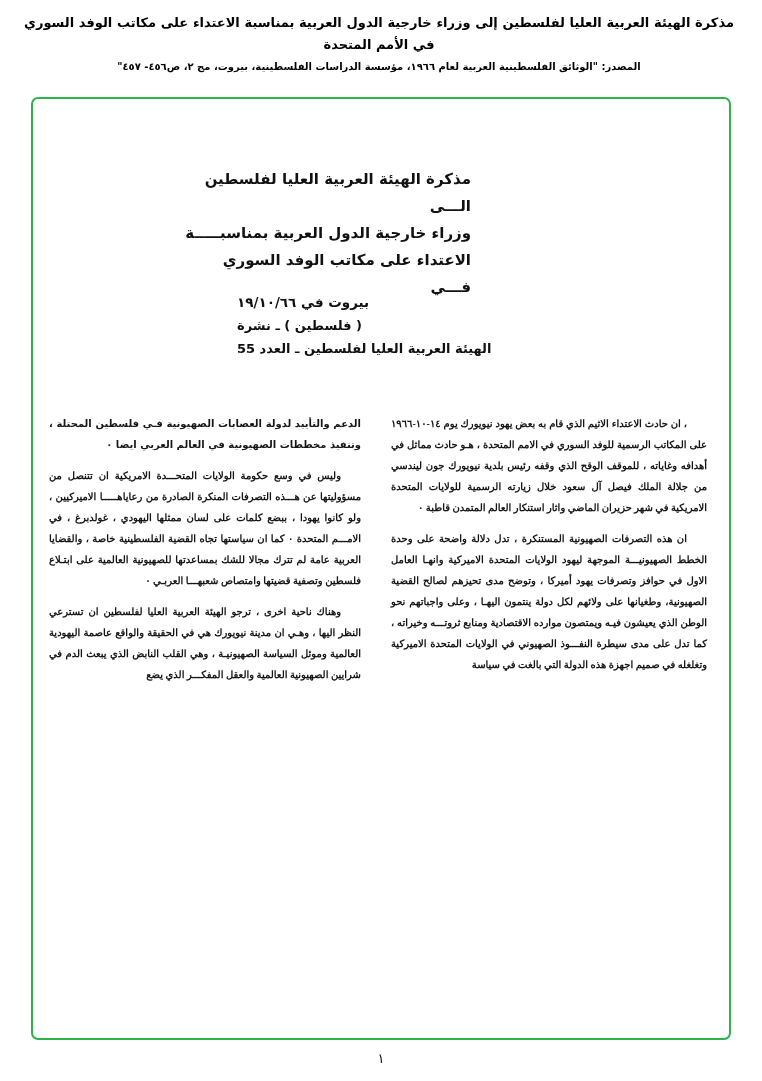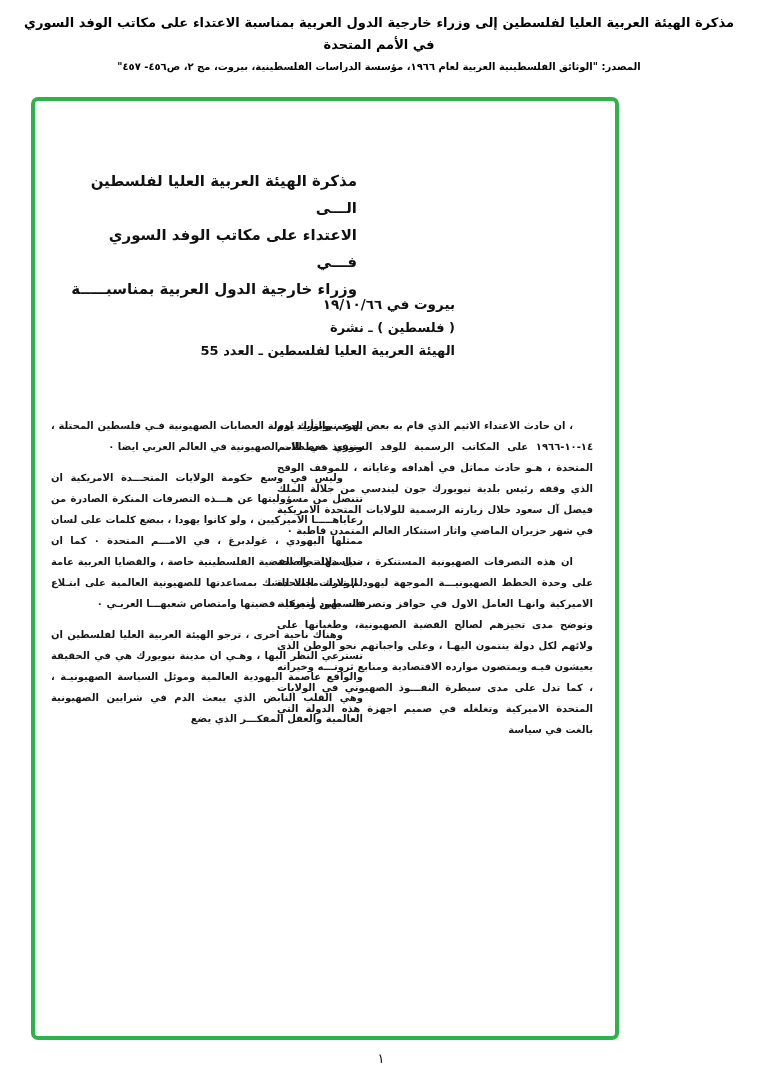--- a/index.html
+++ b/index.html
@@ -32,61 +32,61 @@
   .header-source {
     margin-top: 5px;
     font-size: 10px;
     font-weight: bold;
     color: #000000;
   }
   
   .doc-frame {
     position: absolute;
     left: 31px; top: 97px;
-    width: 588px; height: 943px;
-    border: 4px solid #4d7c0f;
+    width: 700px; height: 943px;
+    border: 2px solid #4d7c0f;
     border-radius: 7px;
     background: #ffffff;
   }
   .doc-title {
     position: absolute;
     top: 67px; right: 258px;
     width: 288px;
     font-size: 15px;
     font-weight: bold;
     line-height: 27px;
     text-align: right;
     color: #111111;
   }
   .doc-dateline {
     position: absolute;
     top: 192px; right: 160px;
     width: 332px;
-    text-align: right;
+    text-align: left;
     font-size: 13px;
     font-weight: bold;
     line-height: 23px;
     color: #111111;
   }
   .doc-dateline .dateline-line:first-child {
     font-size: 13.5px;
   }
   .col {
     position: absolute;
     top: 314px;
     font-size: 10px;
     font-weight: bold;
     line-height: 21px;
     text-align: justify;
     color: #161616;
   }
   .col-right { right: 22px; width: 316px; }
   .col-left  { left: 16px;  width: 312px; }
   .col p { margin-bottom: 10px; }
-  .col p.indent { text-indent: 20px; }
+  .col p.indent { text-indent: 20px; font-family: Liberation Serif, serif; }
   .page-number {
     position: absolute;
     top: 1051px; left: 0;
     width: 100%;
     text-align: center;
     font-size: 13px;
     color: #111111;
   }
 </style>
 </head>
@@ -96,22 +96,22 @@
 
   <div class="page-header">
     <div class="header-title">مذكرة الهيئة العربية العليا لفلسطين إلى وزراء خارجية الدول العربية بمناسبة الاعتداء على مكاتب الوفد السوري في الأمم المتحدة</div>
     <div class="header-source">المصدر: "الوثائق الفلسطينية العربية لعام ١٩٦٦، مؤسسة الدراسات الفلسطينية، بيروت، مج ٢، ص٤٥٦- ٤٥٧"</div>
   </div>
 
   <div class="doc-frame" style="border-color: rgb(46, 178, 74);">
 
     <div class="doc-title">
       <div class="title-line">مذكرة الهيئة العربية العليا لفلسطين الـــى</div>
+      <div class="title-line">وزراء خارجية الدول العربية بمناسبـــــة</div>
       <div class="title-line">الاعتداء على مكاتب الوفد السوري فـــي</div>
-      <div class="title-line">وزراء خارجية الدول العربية بمناسبـــــة</div>
     </div>
 
     <div class="doc-dateline">
       <div class="dateline-line">بيروت في ١٩/١٠/٦٦</div>
       <div class="dateline-line">( فلسطين ) ـ نشرة</div>
       <div class="dateline-line">الهيئة العربية العليا لفلسطين ـ العدد 55</div>
     </div>
 
     <div class="col col-right">
       <p class="indent">، ان حادث الاعتداء الاثيم الذي قام به بعض يهود نيويورك يوم ١٤-١٠-١٩٦٦ على المكاتب الرسمية للوفد السوري في الامم المتحدة ، هـو حادث مماثل في أهدافه وغاياته ، للموقف الوقح الذي وقفه رئيس بلدية نيويورك جون ليندسي من جلالة الملك فيصل آل سعود خلال زيارته الرسمية للولايات المتحدة الامريكية في شهر حزيران الماضي واثار استنكار العالم المتمدن قاطبة ٠</p>

